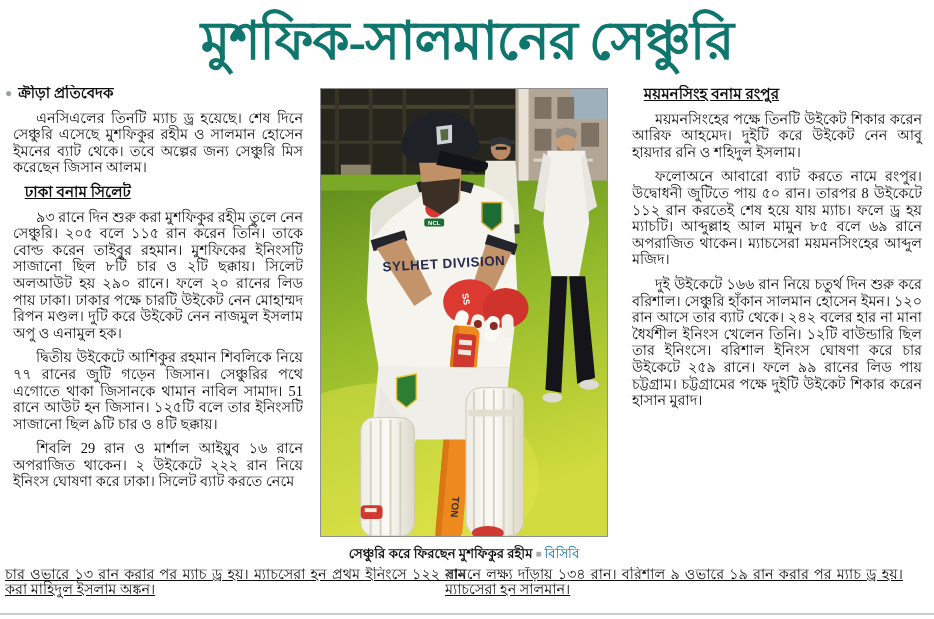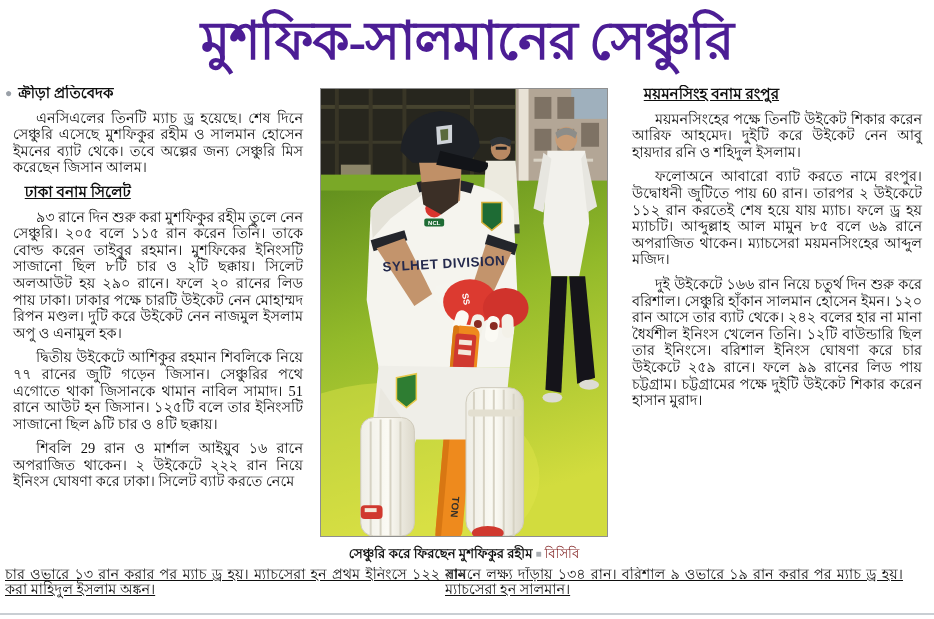--- a/index.html
+++ b/index.html
@@ -5,21 +5,21 @@
   * { box-sizing: border-box; }
   html,body { margin:0; padding:0; background:#ffffff; }
   .page {
     position:relative; width:934px; height:619px; background:#ffffff;
     font-family:"Liberation Serif", "DejaVu Serif", serif;
     color:#0e0e0e; overflow:hidden;
   }
   .headline {
     position:absolute; top:2px; left:0; width:934px; height:80px;
     text-align:center; font-weight:bold; font-size:53px; line-height:78px;
-    color:#4c1d95; letter-spacing:-1px; white-space:nowrap;
+    color:#0f766e; letter-spacing:-1px; white-space:nowrap;
   }
   .col {
     position:absolute; top:85px; height:482px; overflow:hidden;
     font-size:14.4px; line-height:16.6px; text-align:justify;
   }
   .col-left  { left:5px;  width:306px; }
   .col-right { left:624px; width:306px; }
   .col p { margin:8px; text-indent:1.6em; }
   .byline {
     font-weight:bold; font-size:15px; margin:0 0 3px 0; text-indent:0;
@@ -27,21 +27,21 @@
   }
   .bullet { color:#9aa0a8; font-size:12px; line-height:1; }
   .subhead { font-weight:bold; font-size:15.2px; margin:1px 0 1px 0; text-indent:1.3em;text-decoration:underline; }
   .photo-fig { position:absolute; left:320px; top:88px; width:288px; margin:0; }
   .photo-frame { width:288px; height:449px; border:1px solid #8f8f8f; display:block; background:#7aa827; }
   .caption {
     margin-top:7px; text-align:center; font-weight:bold; font-size:13.2px;
     color:#111; white-space:nowrap;
   }
   .caption .sep { color:#a9adb2; font-size:10px; vertical-align:1px; padding:0 3px; }
-  .caption .credit { font-weight:normal; color:#7f1d1d; }
+  .caption .credit { font-weight:normal; color:#0369a1; }
   .bottom-block {
     position:absolute; top:567px; height:44px; overflow:hidden;
     font-size:14.4px; line-height:15px; text-align:justify;text-decoration:underline;
   }
   .bottom-left  { left:5px;   width:461px; }
   .bottom-right { left:445px; width:458px; }
   .bottom-block p { margin:0; }
   .bottom-rule {
     position:absolute; left:0; top:613px; width:934px; height:0;
     border-top:2px solid #c9ced3;
@@ -197,21 +197,21 @@
       </g>
     </svg>
     <figcaption class="caption">
       <span>সেঞ্চুরি করে ফিরছেন মুশফিকুর রহীম</span><span class="sep">■</span><span class="credit">বিসিবি</span>
     </figcaption>
   </figure>
 
   <div class="col col-right">
     <div class="subhead">ময়মনসিংহ বনাম রংপুর</div>
     <p>ময়মনসিংহের পক্ষে তিনটি উইকেট শিকার করেন আরিফ আহমেদ। দুইটি করে উইকেট নেন আবু হায়দার রনি ও শহিদুল ইসলাম।</p>
-    <p>ফলোঅনে আবারো ব্যাট করতে নামে রংপুর। উদ্বোধনী জুটিতে পায় 60 রান। তারপর ২ উইকেটে ১১২ রান করতেই শেষ হয়ে যায় ম্যাচ। ফলে ড্র হয় ম্যাচটি। আব্দুল্লাহ আল মামুন ৮৫ বলে ৬৯ রানে অপরাজিত থাকেন। ম্যাচসেরা ময়মনসিংহের আব্দুল মজিদ।</p>
+    <p>ফলোঅনে আবারো ব্যাট করতে নামে রংপুর। উদ্বোধনী জুটিতে পায় ৫০ রান। তারপর 8 উইকেটে ১১২ রান করতেই শেষ হয়ে যায় ম্যাচ। ফলে ড্র হয় ম্যাচটি। আব্দুল্লাহ আল মামুন ৮৫ বলে ৬৯ রানে অপরাজিত থাকেন। ম্যাচসেরা ময়মনসিংহের আব্দুল মজিদ।</p>
     <p>দুই উইকেটে ১৬৬ রান নিয়ে চতুর্থ দিন শুরু করে বরিশাল। সেঞ্চুরি হাঁকান সালমান হোসেন ইমন। ১২০ রান আসে তার ব্যাট থেকে। ২৪২ বলের হার না মানা ধৈর্যশীল ইনিংস খেলেন তিনি। ১২টি বাউন্ডারি ছিল তার ইনিংসে। বরিশাল ইনিংস ঘোষণা করে চার উইকেটে ২৫৯ রানে। ফলে ৯৯ রানের লিড পায় চট্টগ্রাম। চট্টগ্রামের পক্ষে দুইটি উইকেট শিকার করেন হাসান মুরাদ।</p>
   </div>
 
   <div class="bottom-block bottom-left">
     <p>চার ওভারে ১৩ রান করার পর ম্যাচ ড্র হয়। ম্যাচসেরা হন প্রথম ইনিংসে ১২২ রান করা মাহিদুল ইসলাম অঙ্কন।</p>
   </div>
   <div class="bottom-block bottom-right">
     <p>সামনে লক্ষ্য দাঁড়ায় ১৩৪ রান। বরিশাল ৯ ওভারে ১৯ রান করার পর ম্যাচ ড্র হয়। ম্যাচসেরা হন সালমান।</p>
   </div>
 

